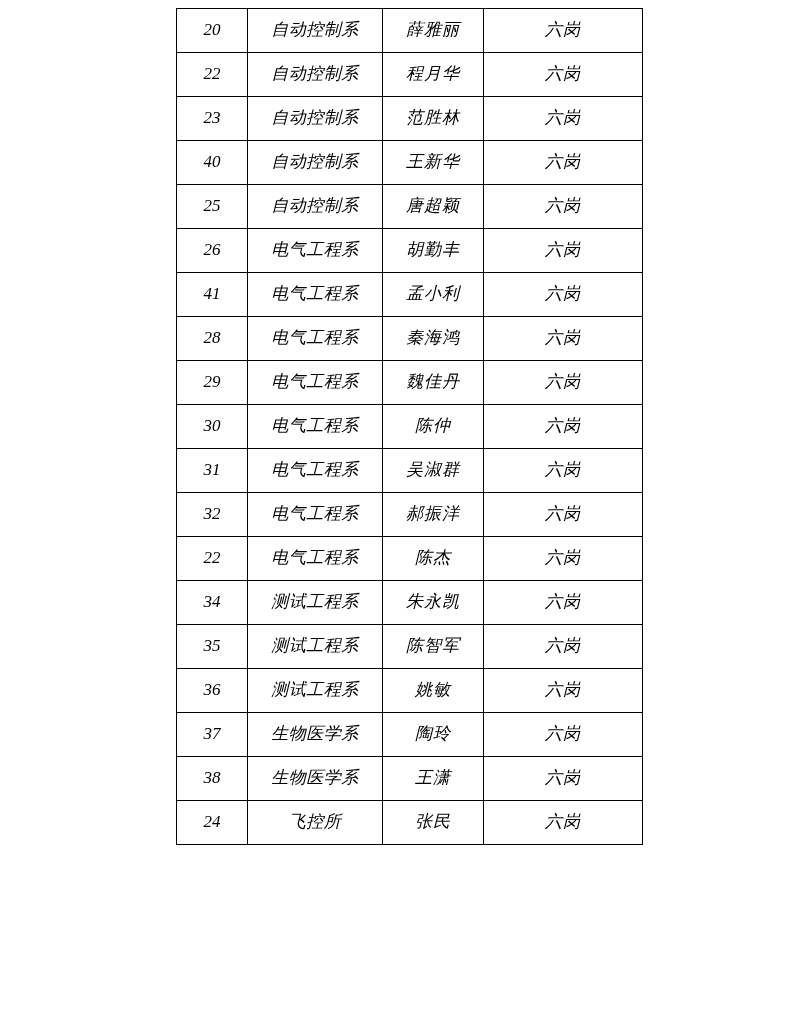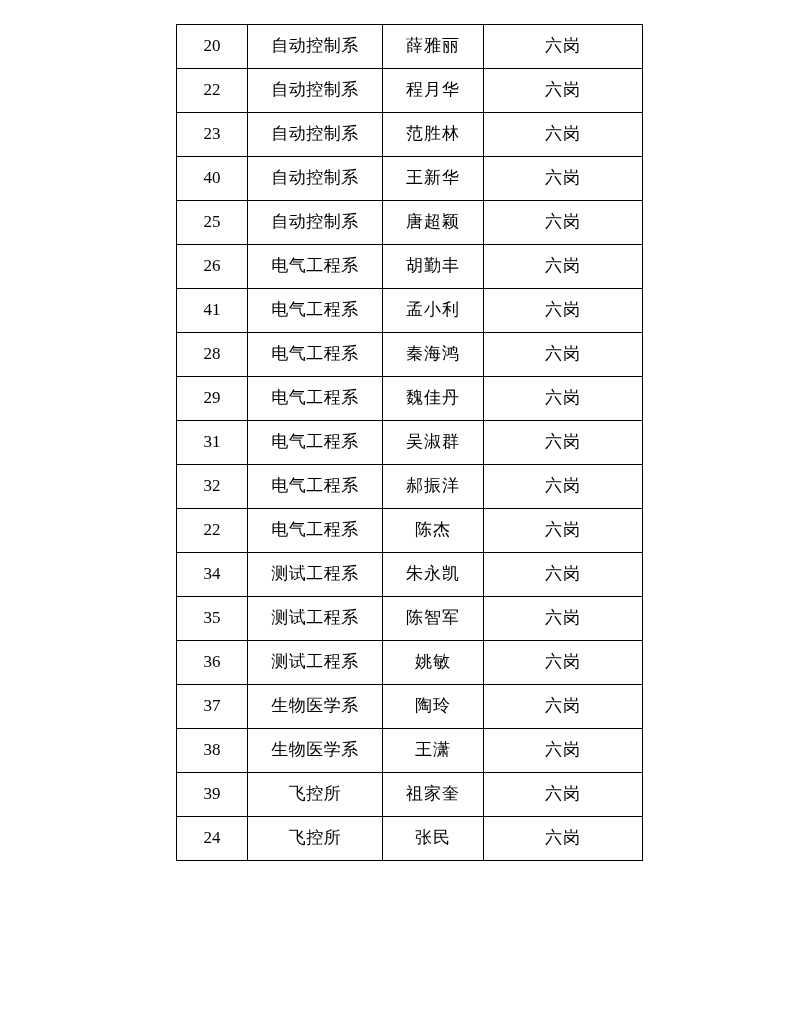--- a/index.html
+++ b/index.html
@@ -16,22 +16,23 @@
   }
   .page {
     position: relative;
     width: 799px;
     height: 1011px;
     box-sizing: border-box;
   }
   .table-wrap {
     position: absolute;
     left: 176px;
-    top: 24px;
+    top: 8px;
     width: 446px;
+    font-style: italic;
   }
   table.roster {
     border-collapse: collapse;
     width: 446px;
     table-layout: fixed;
   }
   table.roster td {
     border: 1px solid #000000;
     height: 43px;
     text-align: center;
@@ -112,20 +113,26 @@
             <td class="col-name">秦海鸿</td>
             <td class="col-post">六岗</td>
           </tr>
           <tr>
             <td class="col-no">29</td>
             <td class="col-dept">电气工程系</td>
             <td class="col-name">魏佳丹</td>
             <td class="col-post">六岗</td>
           </tr>
           <tr>
+            <td class="col-no">30</td>
+            <td class="col-dept">电气工程系</td>
+            <td class="col-name">陈仲</td>
+            <td class="col-post">六岗</td>
+          </tr>
+          <tr>
             <td class="col-no">31</td>
             <td class="col-dept">电气工程系</td>
             <td class="col-name">吴淑群</td>
             <td class="col-post">六岗</td>
           </tr>
           <tr>
             <td class="col-no">32</td>
             <td class="col-dept">电气工程系</td>
             <td class="col-name">郝振洋</td>
             <td class="col-post">六岗</td>
@@ -160,26 +167,20 @@
             <td class="col-name">陶玲</td>
             <td class="col-post">六岗</td>
           </tr>
           <tr>
             <td class="col-no">38</td>
             <td class="col-dept">生物医学系</td>
             <td class="col-name">王潇</td>
             <td class="col-post">六岗</td>
           </tr>
           <tr>
-            <td class="col-no">39</td>
-            <td class="col-dept">飞控所</td>
-            <td class="col-name">祖家奎</td>
-            <td class="col-post">六岗</td>
-          </tr>
-          <tr>
             <td class="col-no">24</td>
             <td class="col-dept">飞控所</td>
             <td class="col-name">张民</td>
             <td class="col-post">六岗</td>
           </tr>
         </tbody>
     </table>
   </div>
 </div>
 

